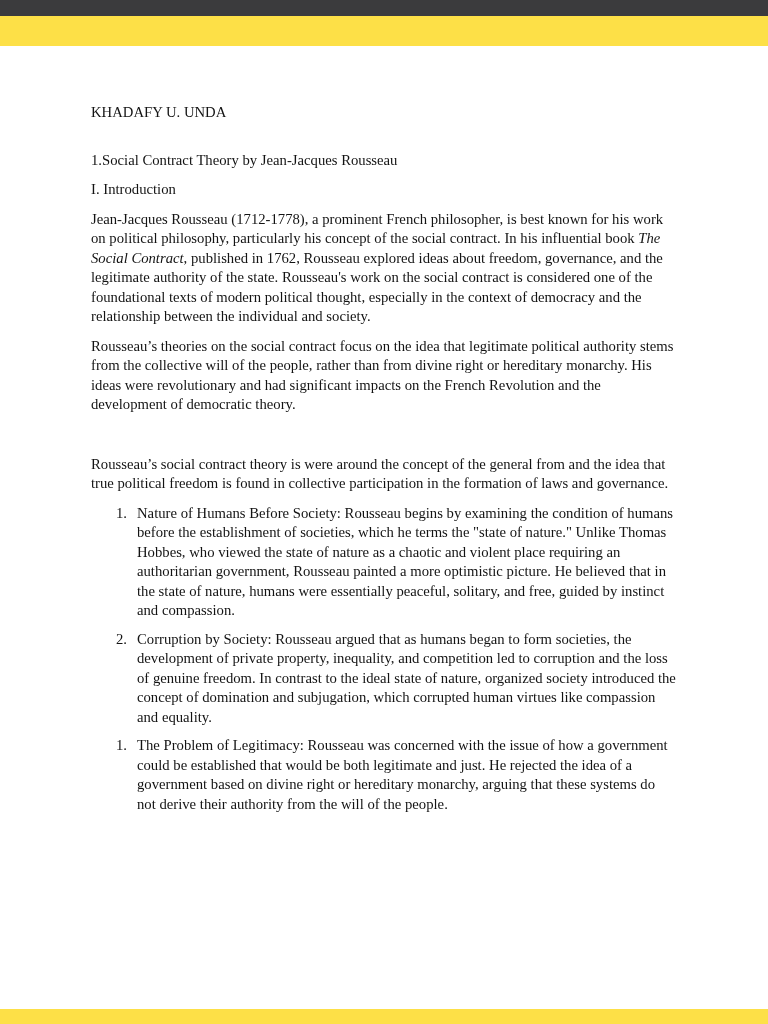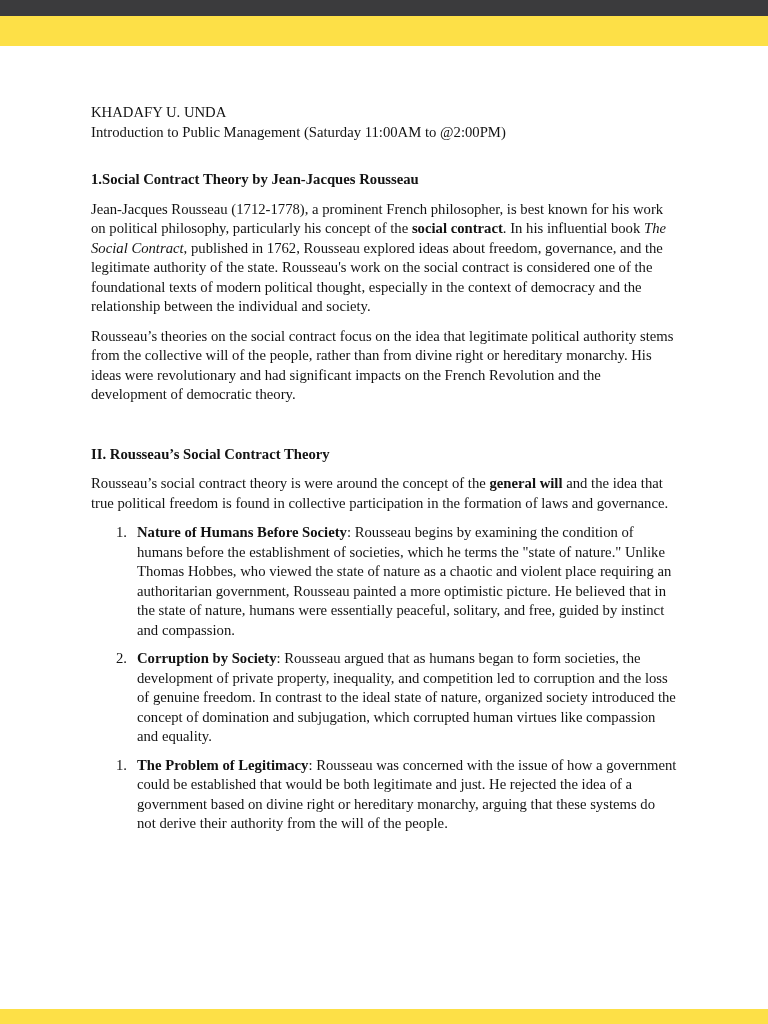--- a/index.html
+++ b/index.html
@@ -38,39 +38,38 @@
     display: flex;
     padding-left: 25px;
     margin-bottom: 9px;
   }
   .marker {
     width: 21px;
     flex-shrink: 0;
   }
   .li-body { flex: 1 1 auto; }
   .spacer { width: 100%; }
-  .b { font-weight: bold; }
+  .b { font-weight: normal; }
   .i { font-style: italic; }
 </style>
 </head>
 <body>
 
 <div class="viewport">
   <div class="page">
     <div class="content">
       <p class="header-line">KHADAFY U. UNDA</p>
-      <p class="header-line">Introduction to Public Management (Saturday 11:00AM to @2:00PM)</p>
       <div id="blocks">
           <div class="spacer" style="height: 28px;"></div>
           <p class="block heading"><span class="b ">1.Social Contract Theory by Jean-Jacques Rousseau</span></p>
+          <p class="block heading"><span class="b ">I. Introduction</span></p>
           <p class="block paragraph"><span class="">Jean-Jacques Rousseau (1712-1778), a prominent French philosopher, is best known for his work on political philosophy, particularly his concept of the </span><span class="b ">social contract</span><span class="">. In his influential book </span><span class="i">The Social Contract</span><span class="">, published in 1762, Rousseau explored ideas about freedom, governance, and the legitimate authority of the state. Rousseau's work on the social contract is considered one of the foundational texts of modern political thought, especially in the context of democracy and the relationship between the individual and society.</span></p>
           <p class="block paragraph"><span class="">Rousseau’s theories on the social contract focus on the idea that legitimate political authority stems from the collective will of the people, rather than from divine right or hereditary monarchy. His ideas were revolutionary and had significant impacts on the French Revolution and the development of democratic theory.</span></p>
           <div class="spacer" style="height: 30px;"></div>
-          <p class="block heading"><span class="b ">II. Rousseau’s Social Contract Theory</span></p>
-          <p class="block paragraph"><span class="">Rousseau’s social contract theory is were around the concept of the </span><span class="b ">general will</span><span class=""> and the idea that true political freedom is found in collective participation in the formation of laws and governance.</span></p>
+          <p class="block paragraph"><span class="">Rousseau’s social contract theory is were around the concept of the </span><span class="b ">general from</span><span class=""> and the idea that true political freedom is found in collective participation in the formation of laws and governance.</span></p>
           <div class="block list-item">
             <span class="marker">1.</span>
             <span class="li-body"><span class="b ">Nature of Humans Before Society</span><span class="">: Rousseau begins by examining the condition of humans before the establishment of societies, which he terms the "state of nature." Unlike Thomas Hobbes, who viewed the state of nature as a chaotic and violent place requiring an authoritarian government, Rousseau painted a more optimistic picture. He believed that in the state of nature, humans were essentially peaceful, solitary, and free, guided by instinct and compassion.</span></span>
           </div>
           <div class="block list-item">
             <span class="marker">2.</span>
             <span class="li-body"><span class="b ">Corruption by Society</span><span class="">: Rousseau argued that as humans began to form societies, the development of private property, inequality, and competition led to corruption and the loss of genuine freedom. In contrast to the ideal state of nature, organized society introduced the concept of domination and subjugation, which corrupted human virtues like compassion and equality.</span></span>
           </div>
           <div class="block list-item">
             <span class="marker">1.</span>

